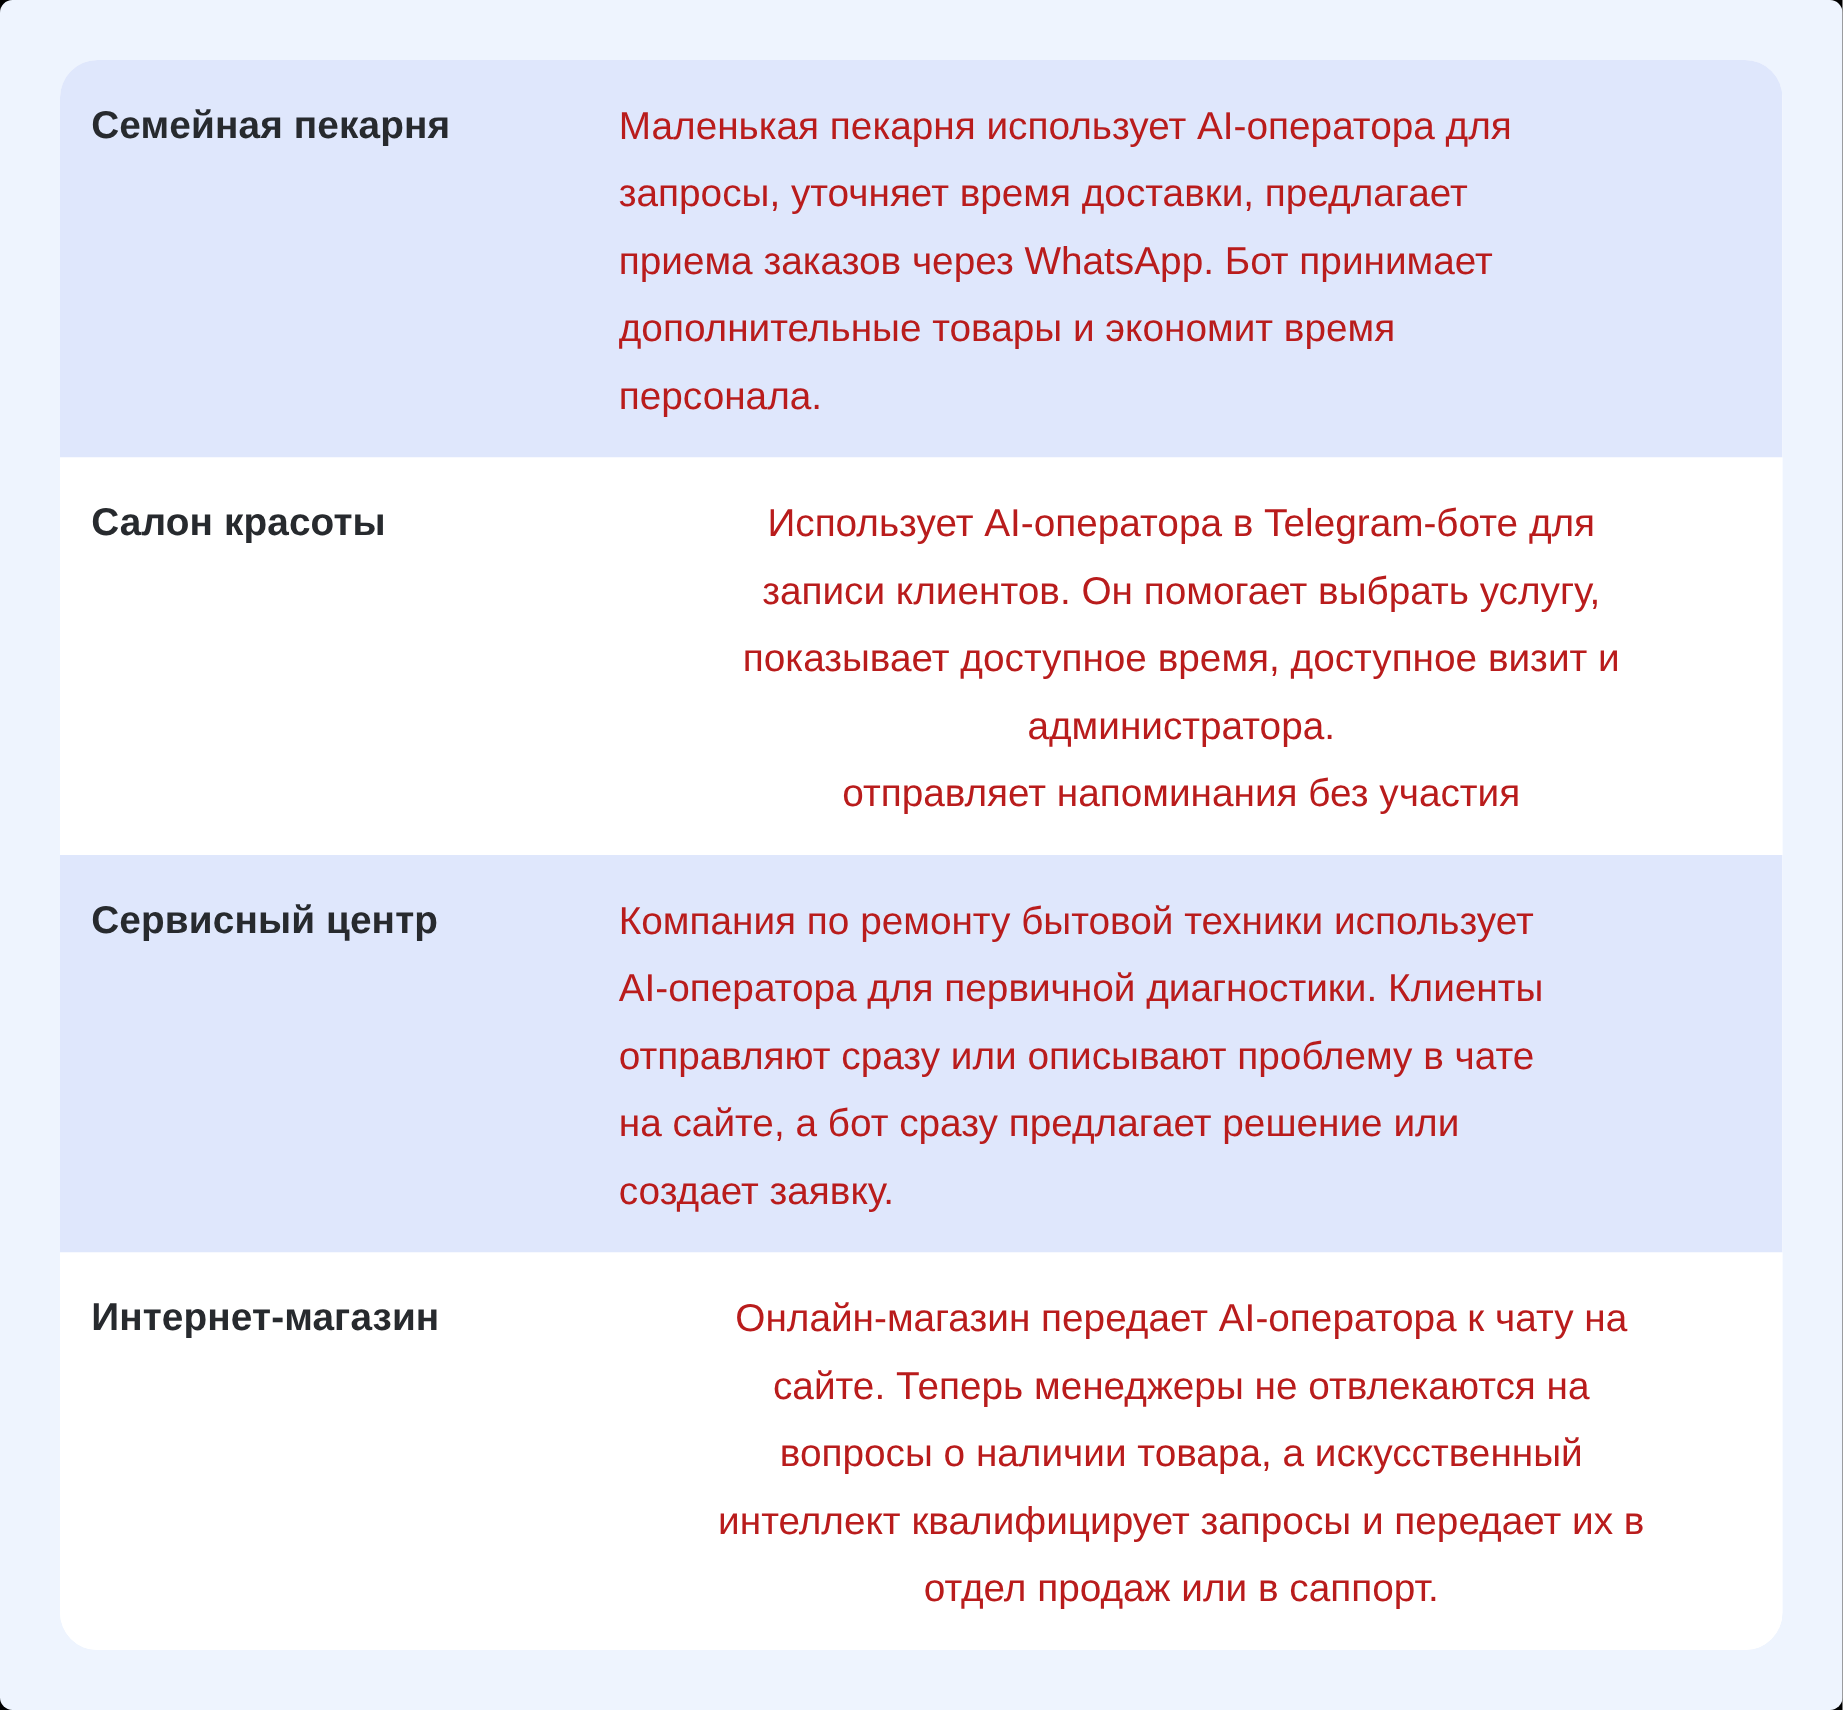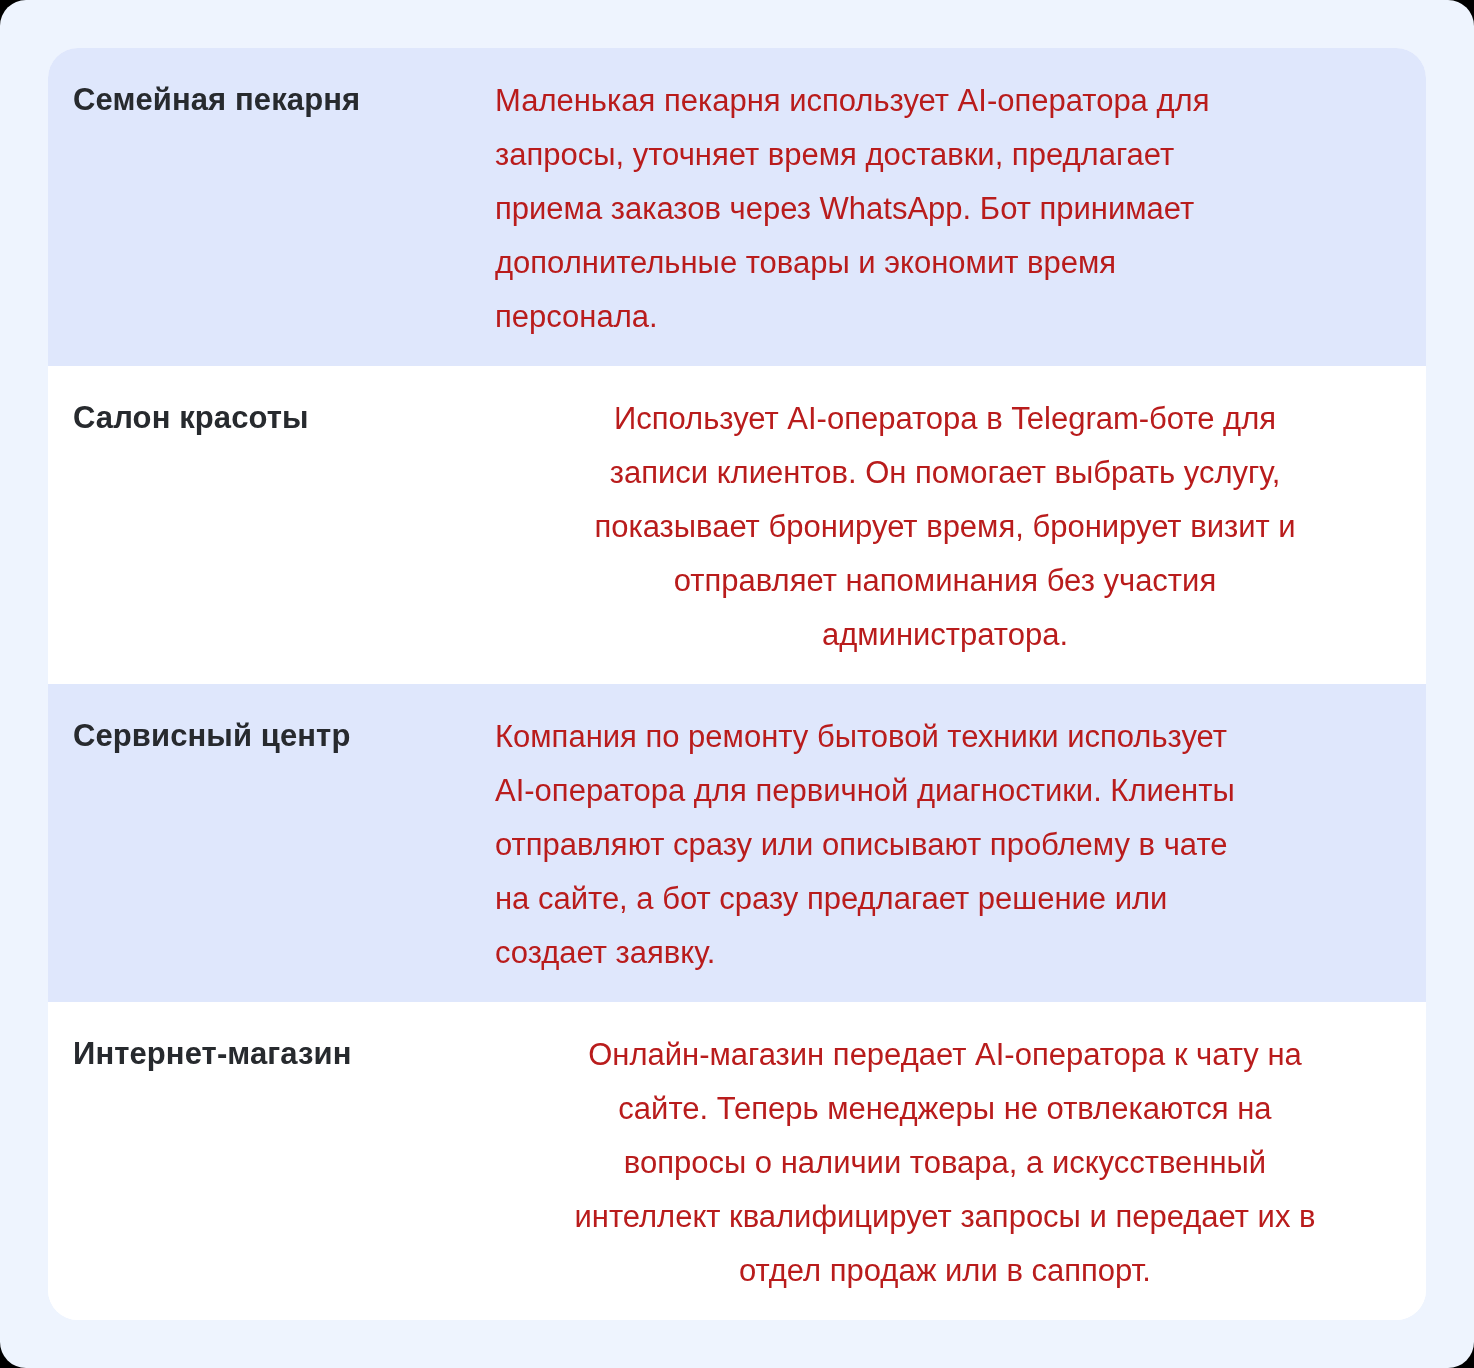--- a/index.html
+++ b/index.html
@@ -13,21 +13,21 @@
       overflow: hidden;
       position: relative;
       font-family: "Liberation Sans", "DejaVu Sans", sans-serif;
     }
     .frame {
       position: absolute;
       left: 0; top: 0;
       width: 1474px;
       height: 1368px;
       background: #eef4fe;
-      border-radius: 26px;
+      border-radius: 10px;
     }
     .card {
       position: absolute;
       left: 48px;
       top: 48px;
       width: 1378px;
       height: 1272px;
       background: #ffffff;
       border-radius: 30px;
       overflow: hidden;
@@ -78,23 +78,23 @@
         <span class="line">дополнительные товары и экономит время</span>
         <span class="line">персонала.</span>
       </div>
     </div>
 
     <div class="row plain">
       <div class="row-title">Салон красоты</div>
       <div class="row-desc">
         <span class="line">Использует AI-оператора в Telegram-боте для</span>
         <span class="line">записи клиентов. Он помогает выбрать услугу,</span>
-        <span class="line">показывает бронирует время, бронирует визит и</span>
+        <span class="line">показывает доступное время, доступное визит и</span>
+        <span class="line">администратора.</span>
         <span class="line">отправляет напоминания без участия</span>
-        <span class="line">администратора.</span>
       </div>
     </div>
 
     <div class="row shaded">
       <div class="row-title">Сервисный центр</div>
       <div class="row-desc">
         <span class="line">Компания по ремонту бытовой техники использует</span>
         <span class="line">AI-оператора для первичной диагностики. Клиенты</span>
         <span class="line">отправляют сразу или описывают проблему в чате</span>
         <span class="line">на сайте, а бот сразу предлагает решение или</span>

